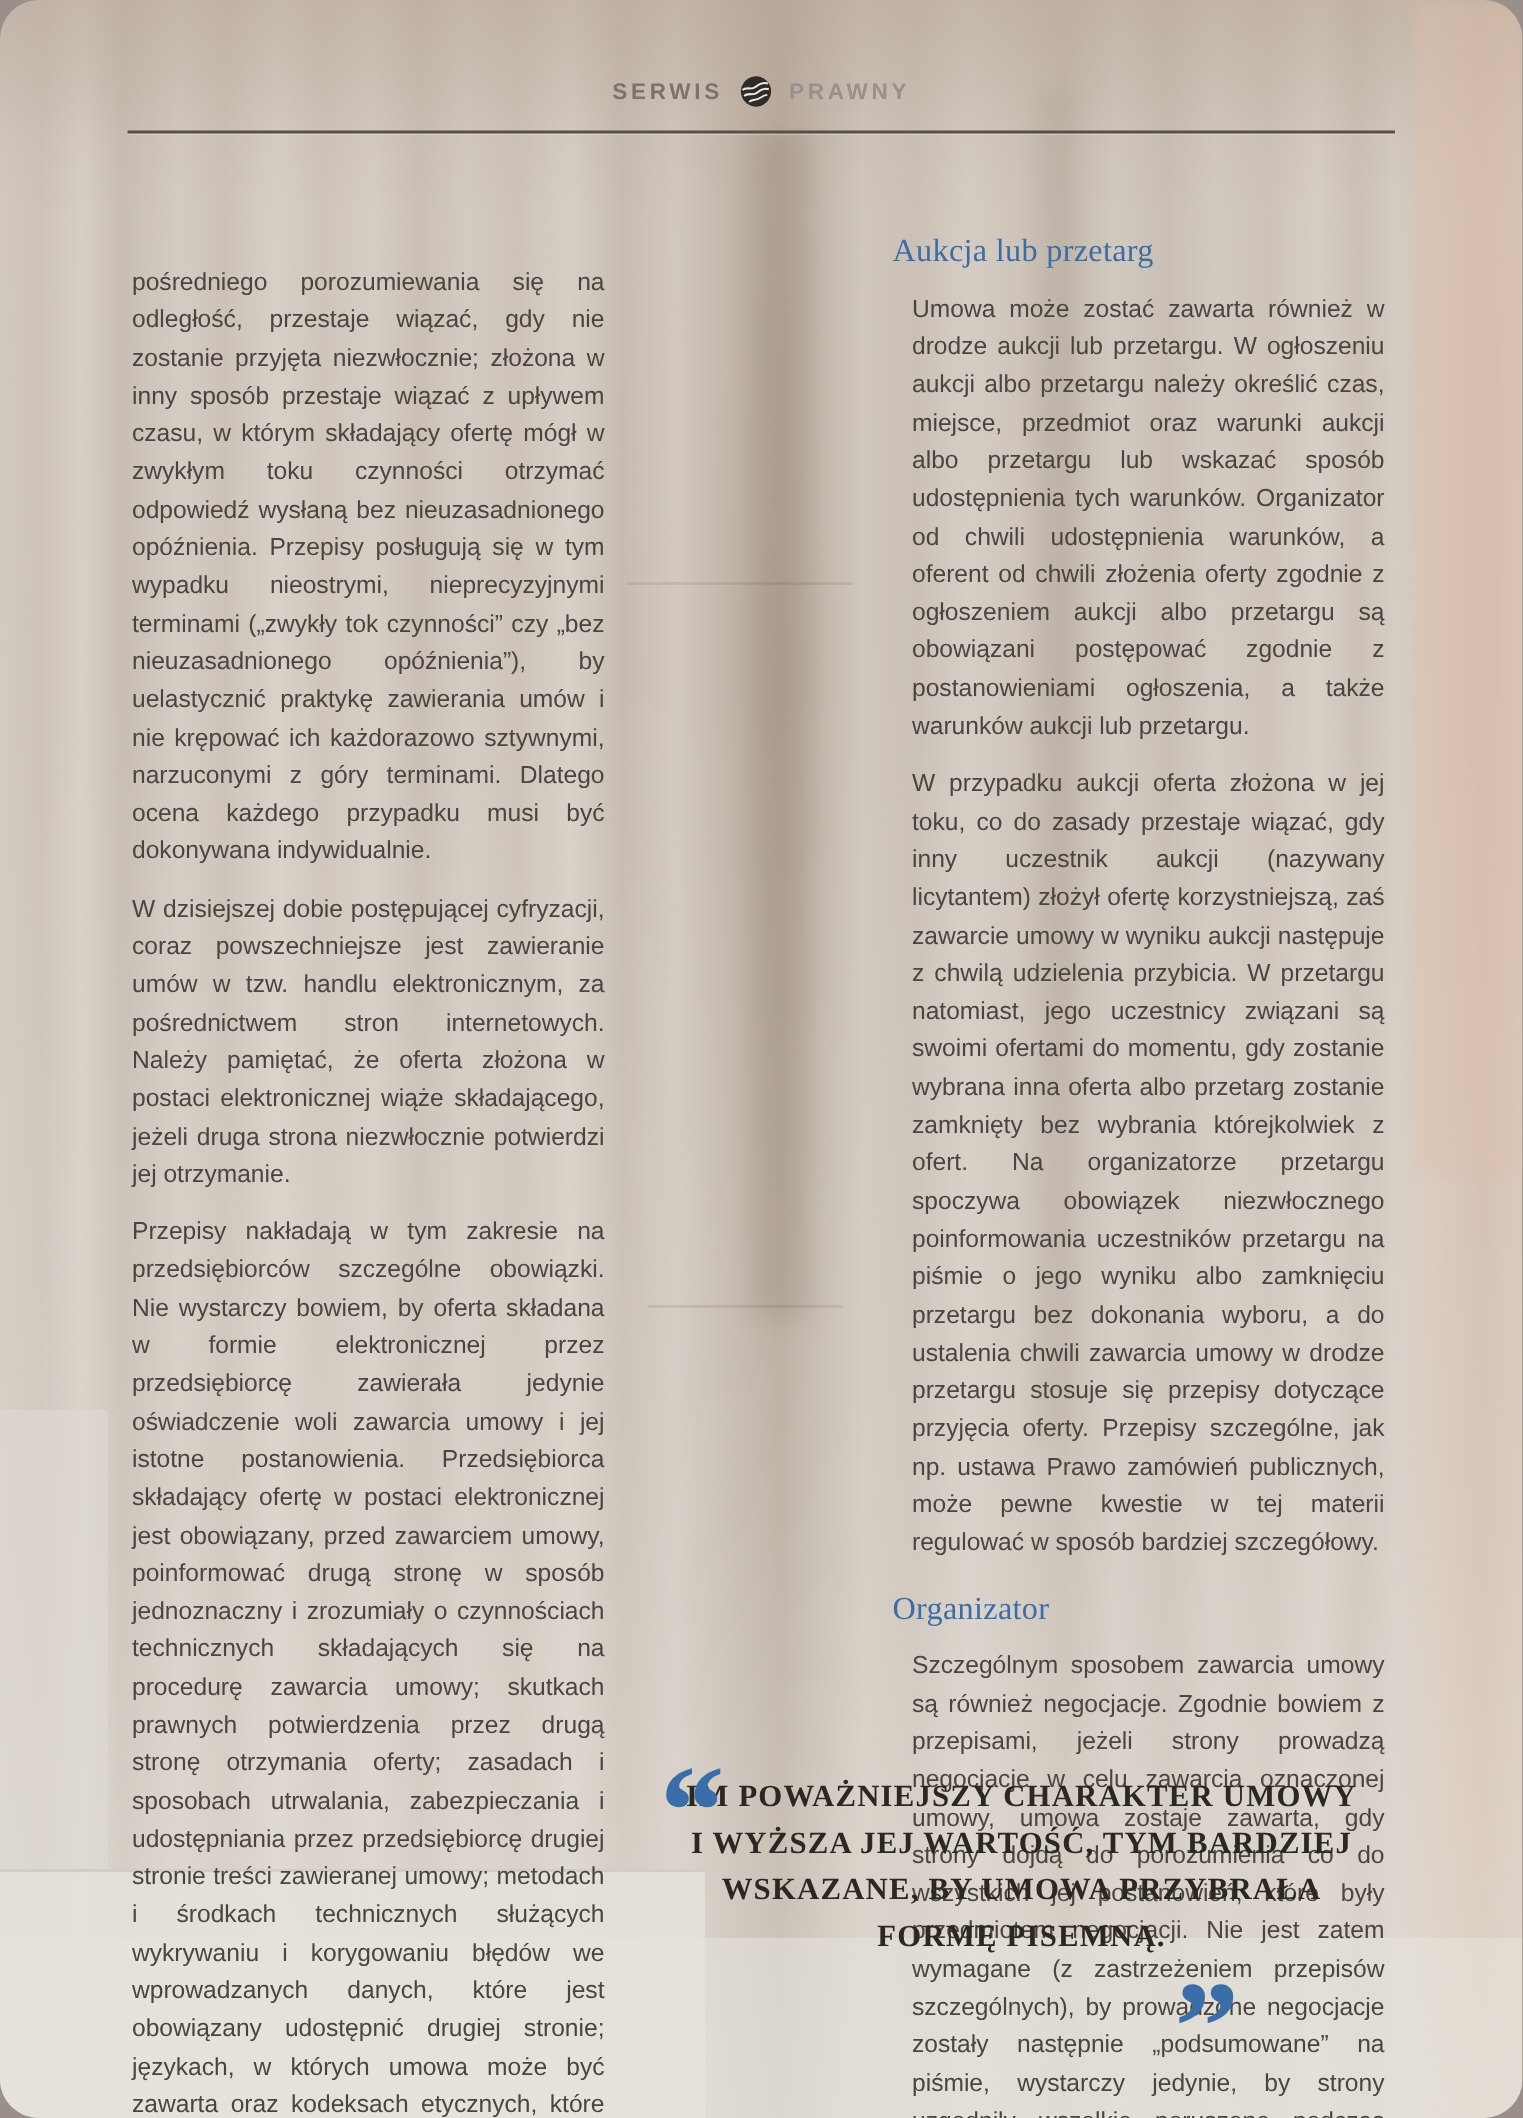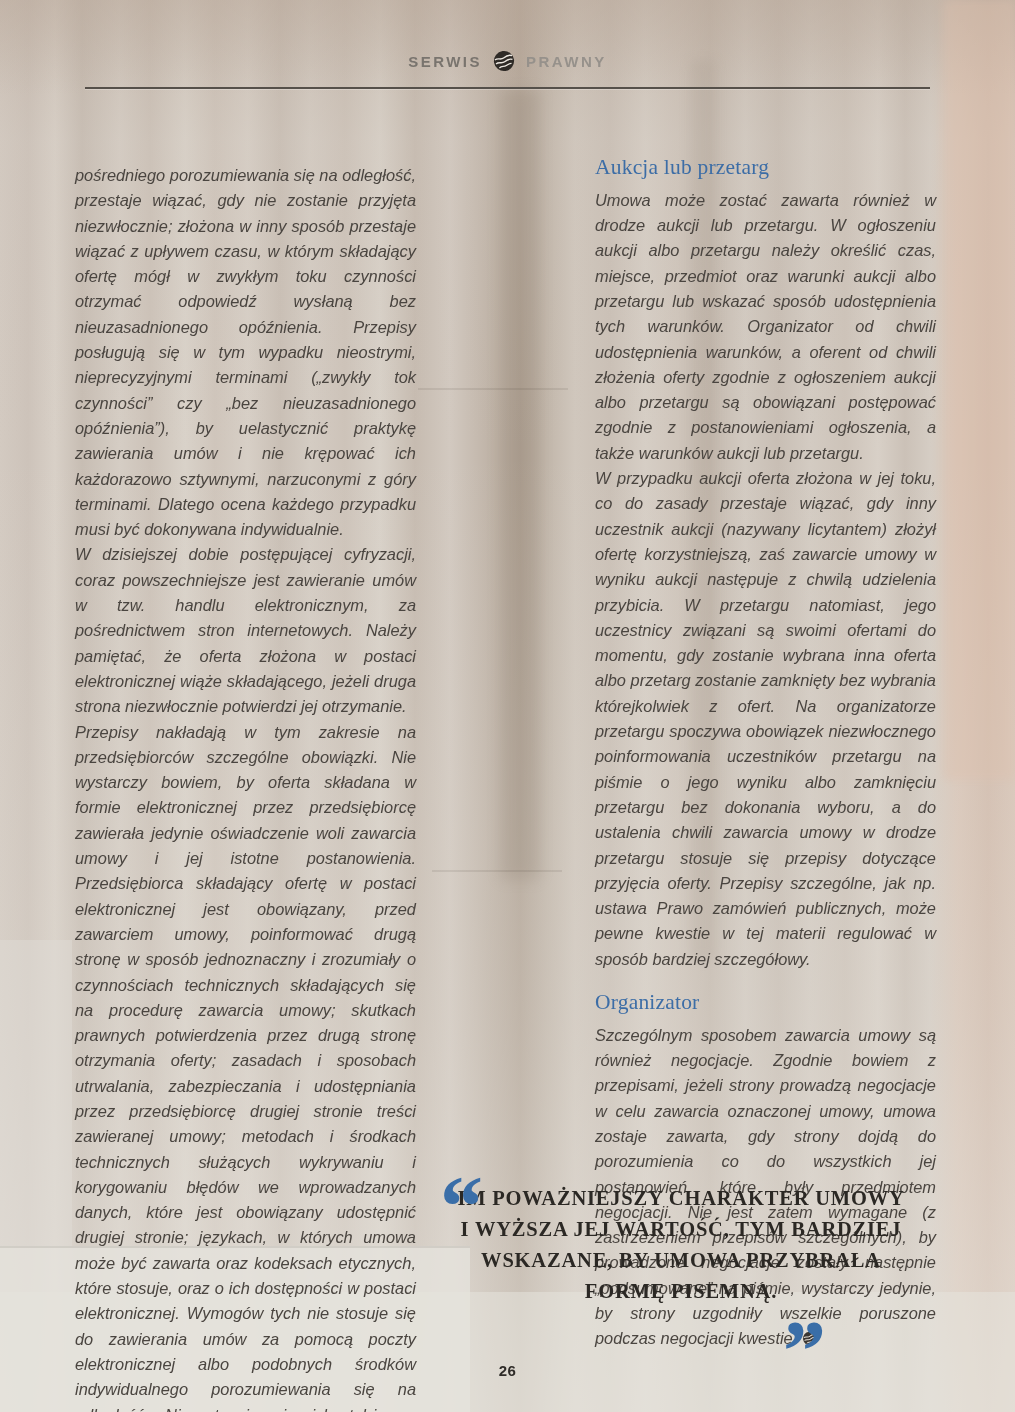--- a/index.html
+++ b/index.html
@@ -9,20 +9,21 @@
     font-family:"Liberation Sans", sans-serif;
     background:
       linear-gradient(180deg, rgba(188,172,158,0.40) 0%, rgba(205,194,184,0.18) 10%, rgba(220,214,206,0.00) 32%, rgba(226,222,215,0.30) 72%, rgba(233,230,224,0.55) 100%),
       linear-gradient(90deg,
         #d3cac1 0px,#cdc3ba 28px,#d8d0c7 55px,#c7bdb3 82px,#d5cdc4 120px,#ccc2b8 150px,
         #d9d2c9 185px,#cfc5bb 215px,#d7cfc6 248px,#c9bfb5 280px,#d4ccc3 310px,#cdc3b9 345px,
         #d8d1c8 380px,#c6bbb0 415px,#d2c9c0 450px,#bfb3a7 490px,#b2a496 520px,#c2b7ab 548px,
         #d0c7bd 575px,#cac0b6 610px,#d6cec5 645px,#cec4ba 680px,#c4b9ae 710px,#d2cac1 745px,
         #c8beb4 778px,#d3cbc2 810px,#cdc3b9 845px,#d8d0c7 878px,#cbc1b7 905px,#d5cdc4 930px,
         #d9c6b8 958px,#d2bcad 988px,#d8c5b7 1015px);
+    border-radius: 26px;
   }
   .tex { position:absolute; pointer-events:none; }
   .tex-top      { left:0; top:0; width:1015px; height:95px;  background:linear-gradient(180deg, rgba(182,164,149,0.35), rgba(182,164,149,0)); }
   .tex-gutter   { left:500px; top:90px; width:40px; height:790px; background:#857767; opacity:.20; filter:blur(7px); }
   .tex-gutter2  { left:690px; top:60px; width:26px; height:900px; background:#978a7c; opacity:.14; filter:blur(6px); }
   .tex-rightpink{ right:0; top:0; width:72px; height:780px; background:#ddc1ae; opacity:.40; filter:blur(4px); }
   .tex-botleft  { left:0; top:1246px; width:470px; height:166px; background:#e5e2dc; opacity:.8; }
   .tex-bottom   { left:0; top:1292px; width:1015px; height:120px; background:#e6e3dd; opacity:.55; }
   .tex-leftlight{ left:0; top:940px; width:72px; height:306px; background:#e0dcd5; opacity:.5; }
   .joint { position:absolute; background:rgba(60,50,40,0.10); height:2px; pointer-events:none; }
@@ -32,21 +33,21 @@
     display:flex; align-items:center; justify-content:center; gap:11px;
   }
   .brand .w1 { font-weight:bold; font-size:15px; letter-spacing:2.5px; color:#79746e; }
   .brand .w2 { font-weight:bold; font-size:15px; letter-spacing:2.5px; color:#96918b; }
   .logo { width:22px; height:22px; display:inline-block; transform:rotate(-8deg); }
   .rule { position:absolute; left:85px; top:87px; width:845px; height:2px; background:#55504a; box-shadow:0 1px 0 rgba(255,255,255,0.25); }
 
   .col { position:absolute; width:341px; color:#4a4540; font-size:16.4px; line-height:25.3px; text-align:justify; hyphens:auto; -webkit-hyphens:auto; }
   .col-left  { left:75px;  top:163px; }
   .col-right { left:595px; top:155px; }
-  .col p { margin:0;font-style:italic; }
+  .col p { margin:13px; }
   .col h2 {
     font-family:"Liberation Serif", serif; font-weight:normal;
     color:#3c6da6; font-size:21.5px; letter-spacing:.2px;
     margin:18px 0 7px 0; text-align:left; line-height:1.2;
   }
   .col h2.first { margin-top:0; }
   .endmark { display:inline-block; width:15px; height:15px; vertical-align:-2px; margin-left:5px; transform:rotate(-8deg); }
 
   .pullquote {
     position:absolute; left:452px; top:1183px; width:458px;
@@ -114,15 +115,14 @@
             <path d="M6 18.8c2.8-2 5-0.2 7.8-1.6s3.8-1.8 6-1.6" stroke="#e8e3dc" stroke-width="1.5" fill="none"></path>
           </svg></span></p>
   </div>
 
   <div class="pullquote">
     <span class="q-open">“</span>
     <span>IM POWAŻNIEJSZY CHARAKTER UMOWY I WYŻSZA JEJ WARTOŚĆ, TYM BARDZIEJ WSKAZANE, BY UMOWA PRZYBRAŁA FORMĘ PISEMNĄ.</span>
     <span class="q-close">”</span>
   </div>
 
-  <div class="pageno">26</div>
 
 </div>
 
 </body></html>

